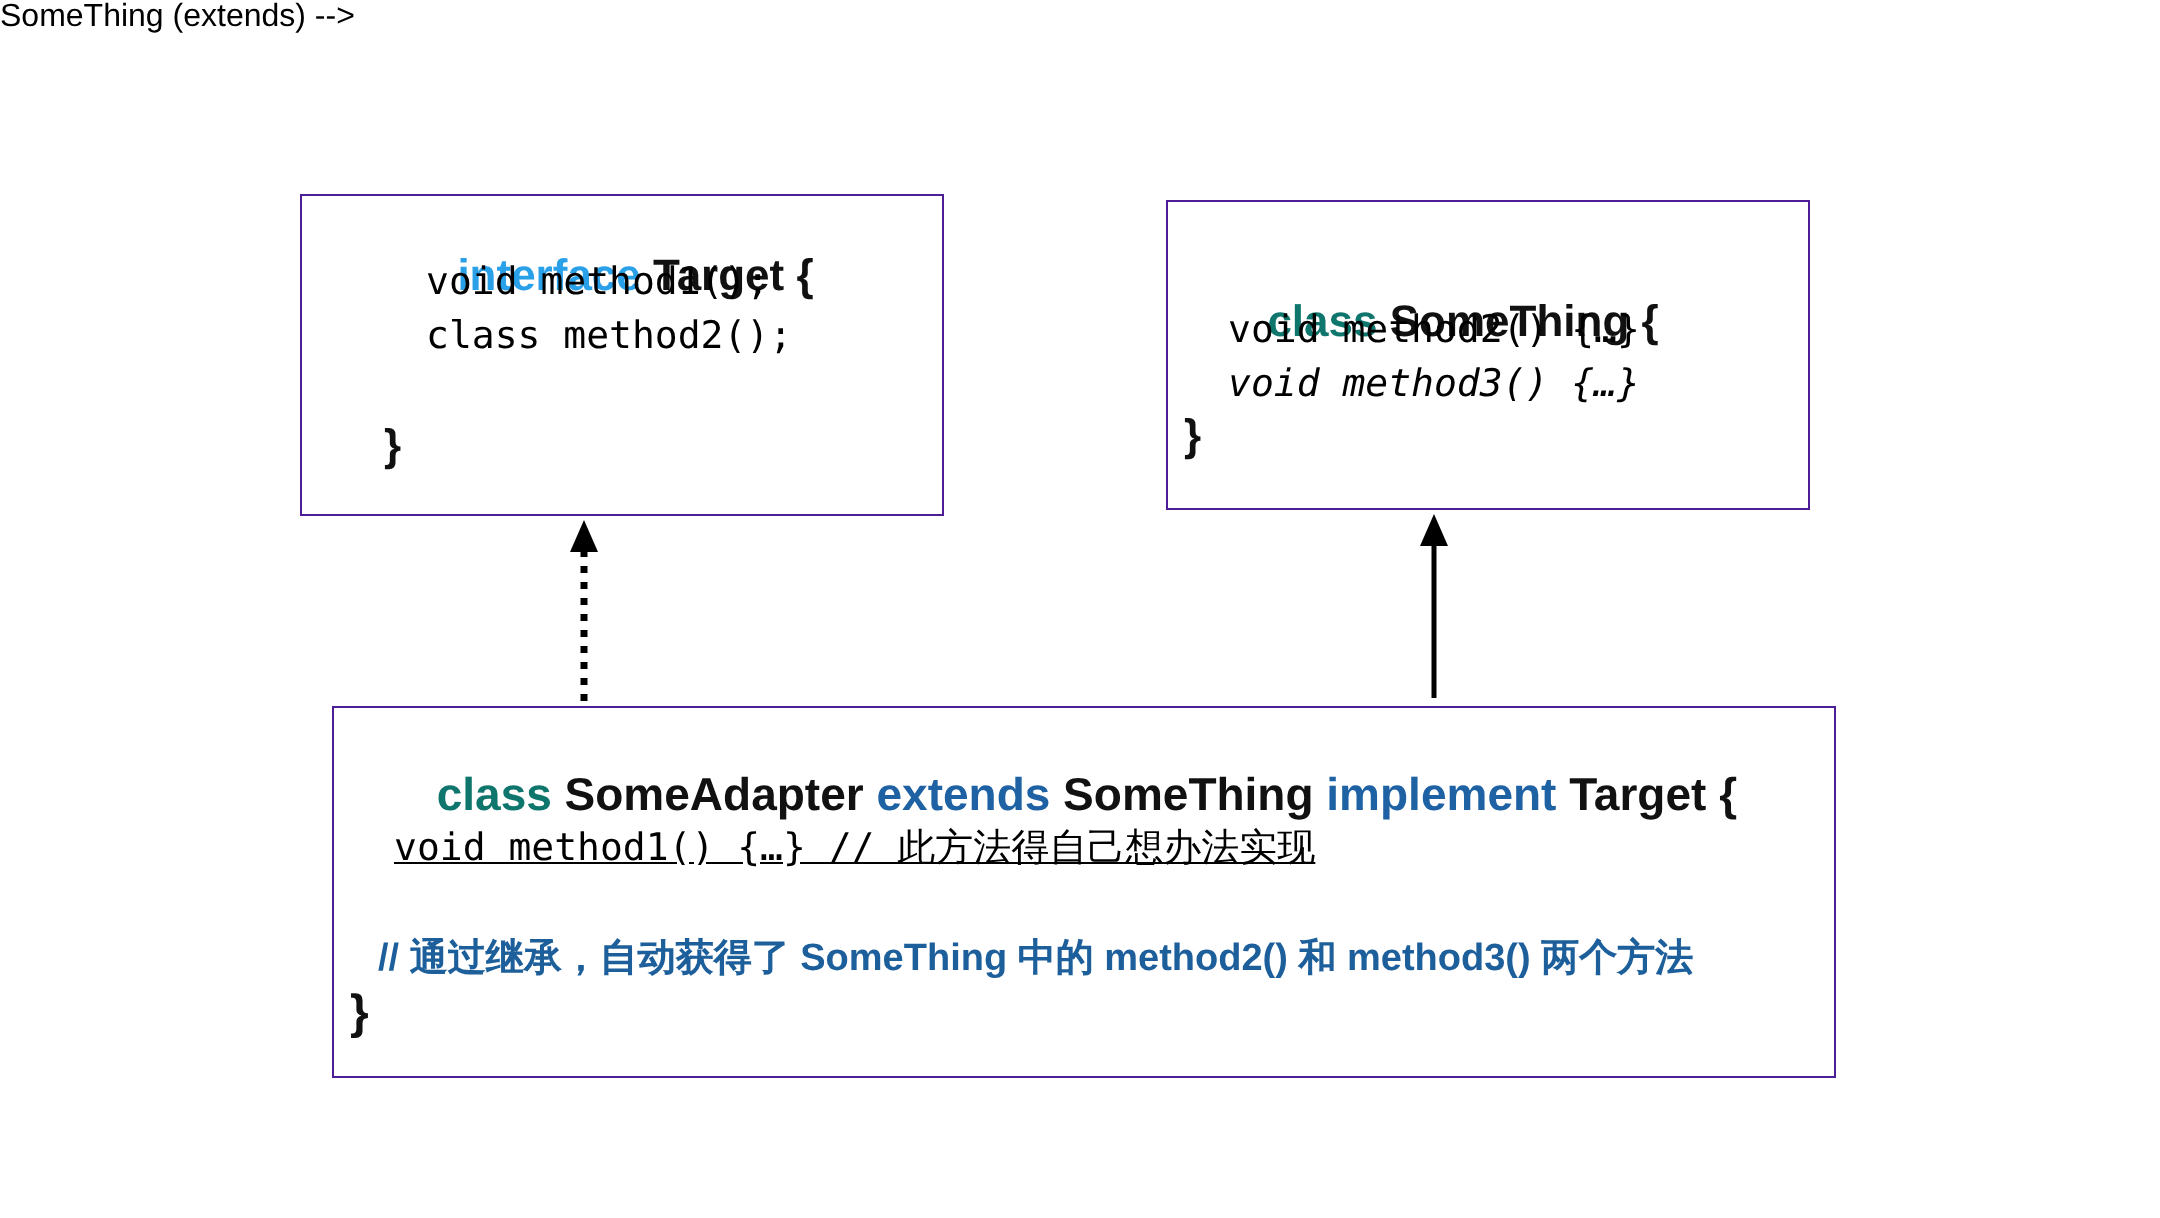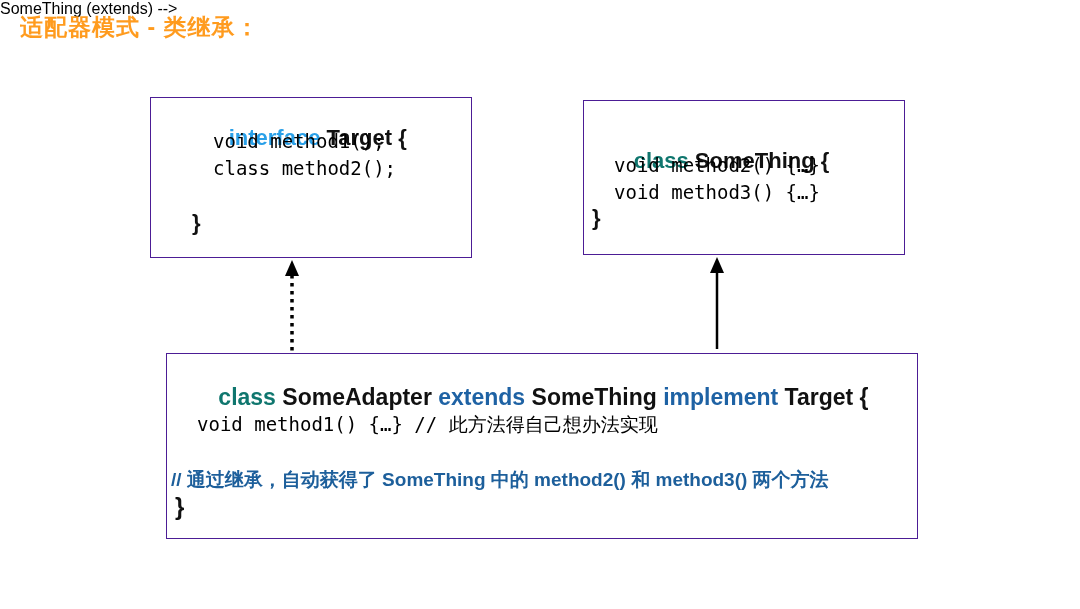--- a/index.html
+++ b/index.html
@@ -52,57 +52,56 @@
     color: #1D5F9B;
   }
 
   .arrow-svg { position: absolute; }
 </style>
 </head>
 <body>
 
 <div class="slide">
 
-  <div class="slide-title">适配器模式 - 类继承：</div>
 
   
   <div class="code-box" id="target-box">
     <div class="box-line hdr" style="left:41px; top:2px;">
       <span class="kw-cyan">interface</span><span> Target {</span>
     </div>
     <div class="box-line code" style="left:62px; top:33px;">void method1();</div>
     <div class="box-line code" style="left:62px; top:60px;">class method2();</div>
     <div class="box-line brace" style="left:41px; top:112px;">}</div>
   </div>
 
   
   <div class="code-box" id="something-box">
     <div class="box-line hdr" style="left:13px; top:22px;">
       <span class="kw-slate">class</span><span> SomeThing {</span>
     </div>
     <div class="box-line code" style="left:30px; top:54px;">void method2() {…}</div>
-    <div class="box-line code" style="left:30px; top:81px;">void method3() {…}</div>
+    <div class="box-line code" style="left:30px; top:81px;font-style:italic;">void method3() {…}</div>
     <div class="box-line brace" style="left:8px; top:104px;">}</div>
   </div>
 
   
   <svg class="arrow-svg" style="left:280px; top:259px;" width="24" height="94" viewBox="0 0 24 94">
     <polygon points="12,1 5,17 19,17" fill="#000000"></polygon>
     <line x1="12" y1="16" x2="12" y2="92" stroke="#000000" stroke-width="3.5" stroke-dasharray="3.5 4.5"></line>
   </svg>
 
    SomeThing (extends) --&gt;
   <svg class="arrow-svg" style="left:705px; top:256px;" width="24" height="94" viewBox="0 0 24 94">
     <polygon points="12,1 5,17 19,17" fill="#000000"></polygon>
     <line x1="12" y1="14" x2="12" y2="93" stroke="#000000" stroke-width="2.5"></line>
   </svg>
 
   
   <div class="code-box" id="adapter-box">
     <div class="box-line hdr-lg" style="left:13px; top:4px;">
       <span class="kw-slate">class</span><span> SomeAdapter </span><span class="kw-blue">extends</span><span> SomeThing </span><span class="kw-blue">implement</span><span> Target {</span>
     </div>
-    <div class="box-line code" style="left:30px; top:60px;">void method1() {…} // 此方法得自己想办法实现</div>
-    <div class="box-line comment-cn" style="left:4px; top:115px;">// 通过继承，自动获得了 SomeThing 中的 method2() 和 method3() 两个方法</div>
+    <div class="box-line code" style="left:30px; top:60px;text-decoration:underline;">void method1() {…} // 此方法得自己想办法实现</div>
+    <div class="box-line comment-cn" style="left:22px; top:115px;">// 通过继承，自动获得了 SomeThing 中的 method2() 和 method3() 两个方法</div>
     <div class="box-line brace" style="left:8px; top:139px; font-size:24px;">}</div>
   </div>
 
 </div>
 
 </body></html>

